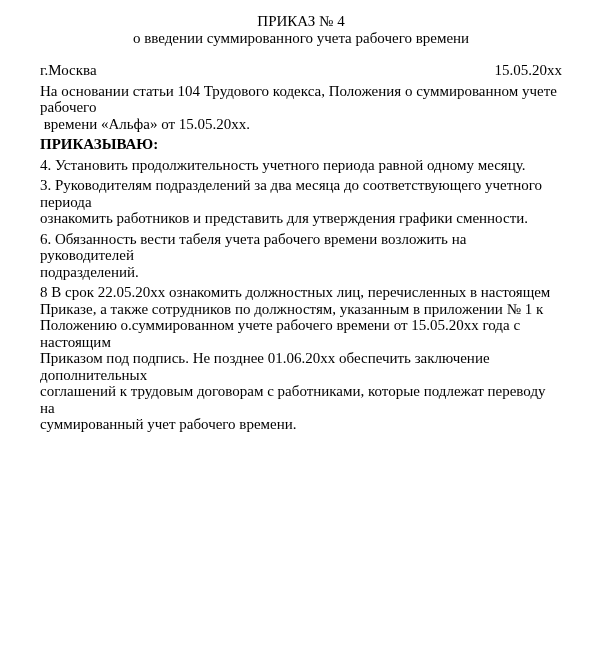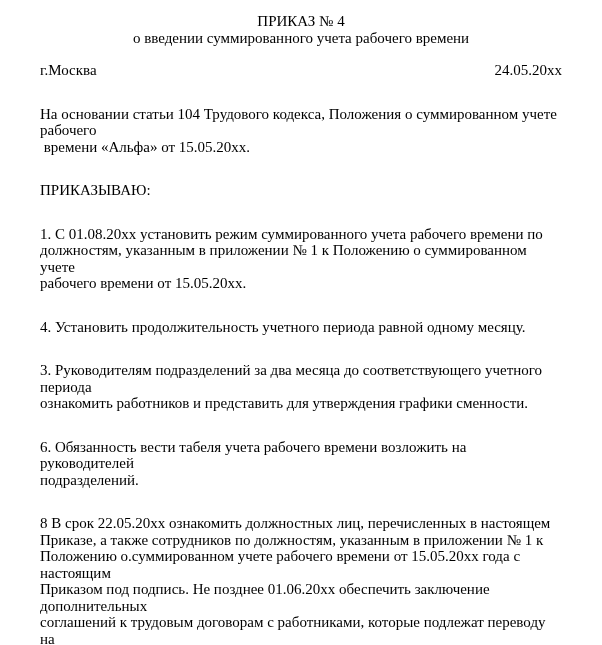--- a/index.html
+++ b/index.html
@@ -16,46 +16,43 @@
     overflow: hidden;
     border-radius: 20px;
   }
   .title, .subtitle { text-align: center; white-space: pre-wrap; }
   .meta-row {
     display: flex;
     justify-content: space-between;
     margin-top: 16px;
   }
   .para {
-    margin-top: 27px;
+    margin-top: 4px;
     white-space: pre-wrap;
   }
-  .order-heading { font-weight: normal; }
+  .order-heading { font-weight: bold; }
 </style>
 </head>
 <body>
 
 <div class="page">
   <div class="title">ПРИКАЗ № 4</div>
   <div class="subtitle">о введении суммированного учета рабочего времени</div>
 
   <div class="meta-row">
     <span>г.Москва</span>
-    <span>24.05.20хх</span>
+    <span>15.05.20хх</span>
   </div>
 
   <div class="para">На основании статьи 104 Трудового кодекса, Положения о суммированном учете
 рабочего
  времени «Альфа» от 15.05.20хх.</div>
 
   <div class="para order-heading">ПРИКАЗЫВАЮ:</div>
 
-  <div class="para">1. С 01.08.20хх установить режим суммированного учета рабочего времени по
-должностям, указанным в приложении № 1 к Положению о суммированном учете
-рабочего времени от 15.05.20хх.</div>
   <div class="para">4. Установить продолжительность учетного периода равной одному месяцу.</div>
   <div class="para">3. Руководителям подразделений за два месяца до соответствующего учетного периода
 ознакомить работников и представить для утверждения графики сменности.</div>
   <div class="para">6. Обязанность вести табеля учета рабочего времени возложить на руководителей
 подразделений.</div>
   <div class="para">8 В срок 22.05.20хх ознакомить должностных лиц, перечисленных в настоящем
 Приказе, а также сотрудников по должностям, указанным в приложении № 1 к
 Положению о.суммированном учете рабочего времени от 15.05.20хх года с настоящим
 Приказом под подпись. Не позднее 01.06.20хх обеспечить заключение дополнительных
 соглашений к трудовым договорам с работниками, которые подлежат переводу на

